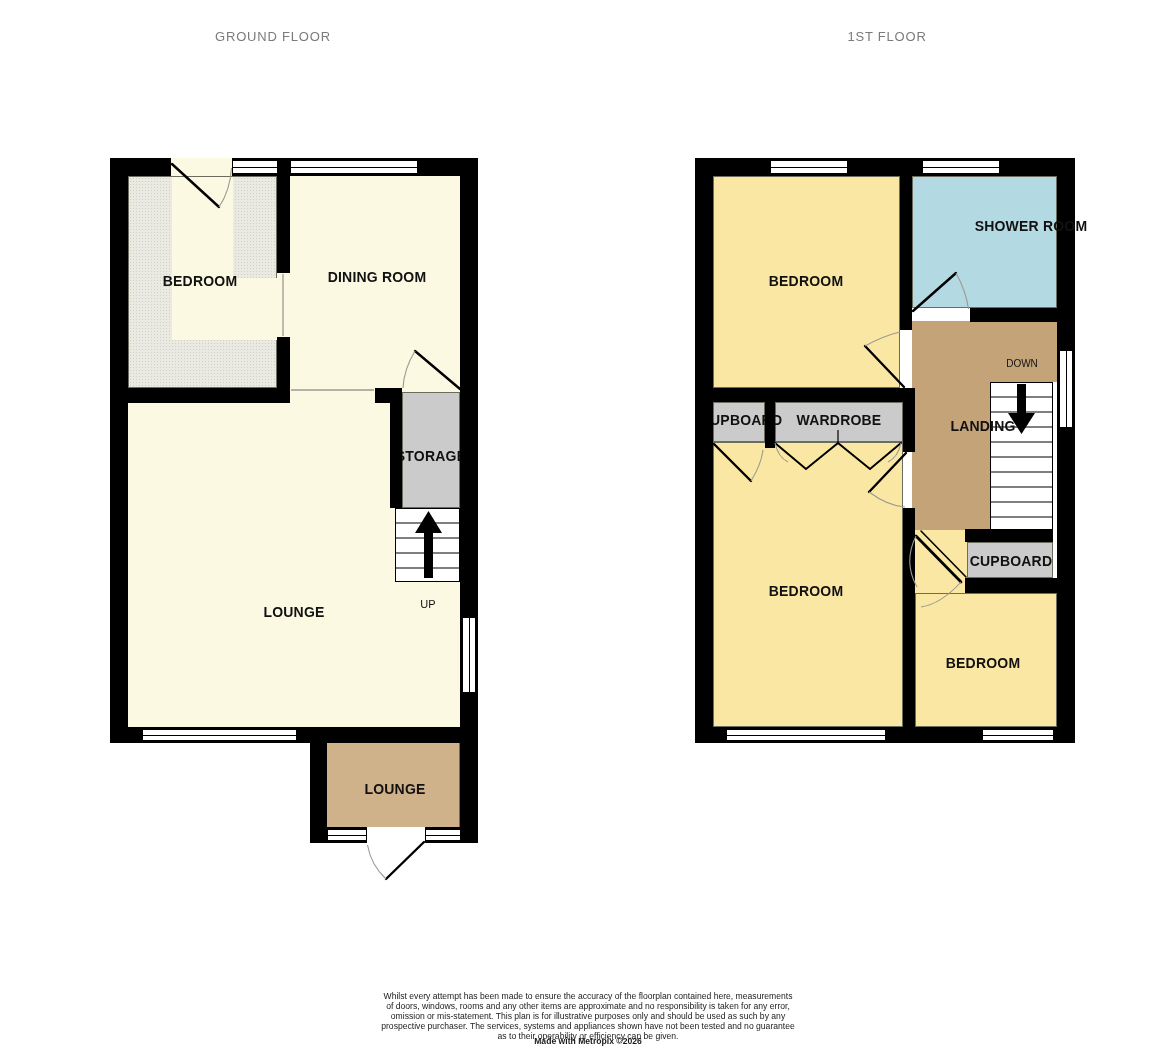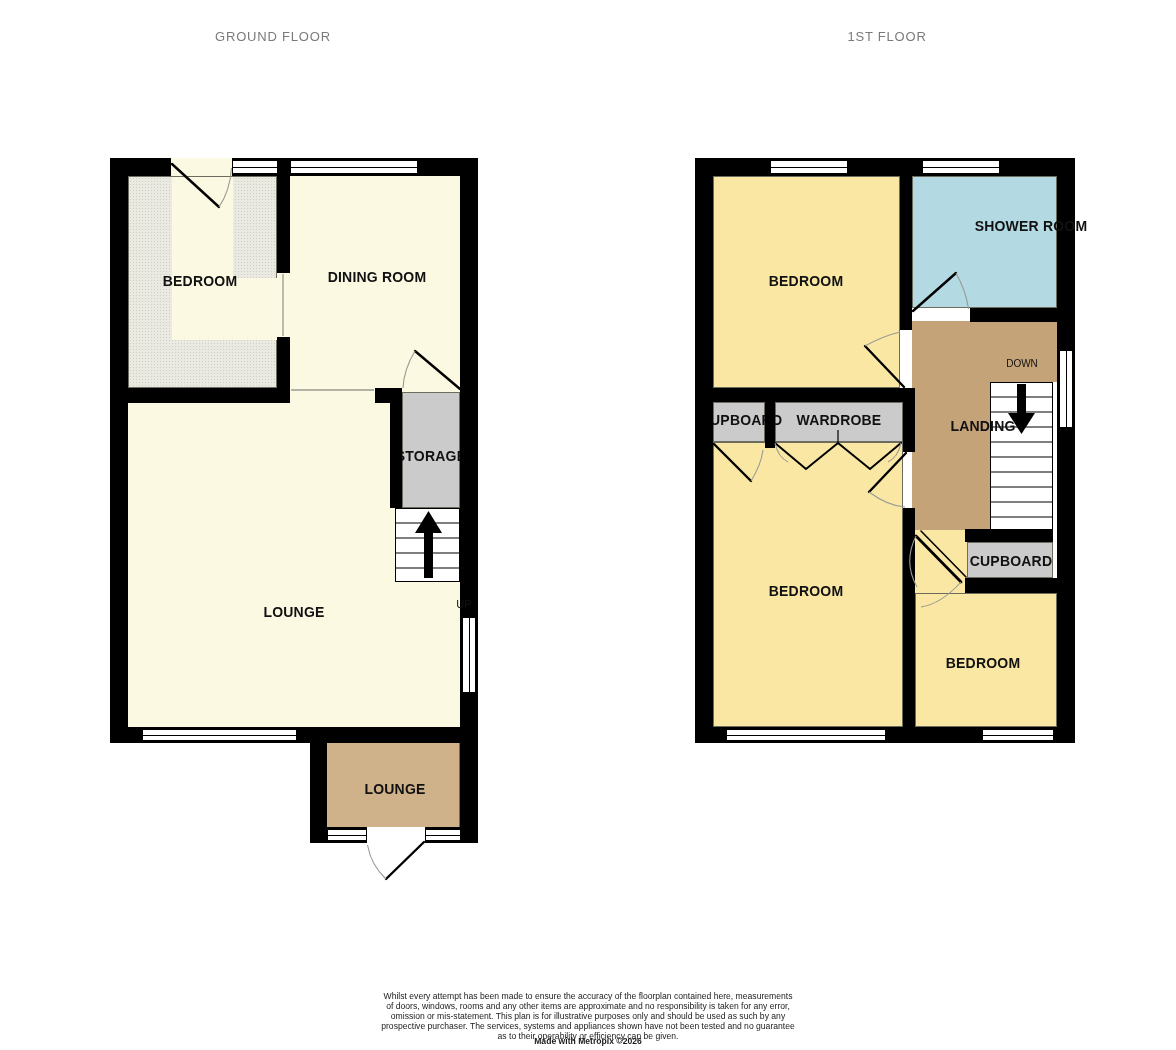--- a/index.html
+++ b/index.html
@@ -79,21 +79,21 @@
     <div class="window win-h" style="left:327px;top:829px;width:40px;height:12px;"></div>
     <div class="window win-h" style="left:425px;top:829px;width:36px;height:12px;"></div>
     <div class="doorgap" style="left:171px;top:158px;width:61px;height:18px;background:var(--c-cream);"></div>
     <div class="doorgap" style="left:367px;top:827px;width:58px;height:16px;background:#fff;"></div>
 
     <div class="room-label" style="left:200px;top:281px;">BEDROOM</div>
     <div class="room-label" style="left:377px;top:277px;">DINING ROOM</div>
     <div class="room-label label-under" style="left:431px;top:456px;">STORAGE</div>
     <div class="room-label" style="left:294px;top:612px;">LOUNGE</div>
     <div class="room-label" style="left:395px;top:789px;">LOUNGE</div>
-    <div class="small-label" style="left:428px;top:604px;margin-left:36px;">UP</div>
+    <div class="small-label" style="left:428px;top:604px;">UP</div>
   </div>
 
   <div>
 
     <div class="room yellow" style="left:713px;top:176px;width:187px;height:212px;"></div>
     <div class="room shower" style="left:912px;top:176px;width:145px;height:132px;"></div>
     <div class="room tan-landing noborder" style="left:912px;top:321px;width:145px;height:61px;"></div>
     <div class="room tan-landing noborder" style="left:912px;top:382px;width:78px;height:151px;"></div>
     <div class="room gray" style="left:713px;top:402px;width:52px;height:40px;"></div>
     <div class="room gray" style="left:775px;top:402px;width:128px;height:40px;"></div>

